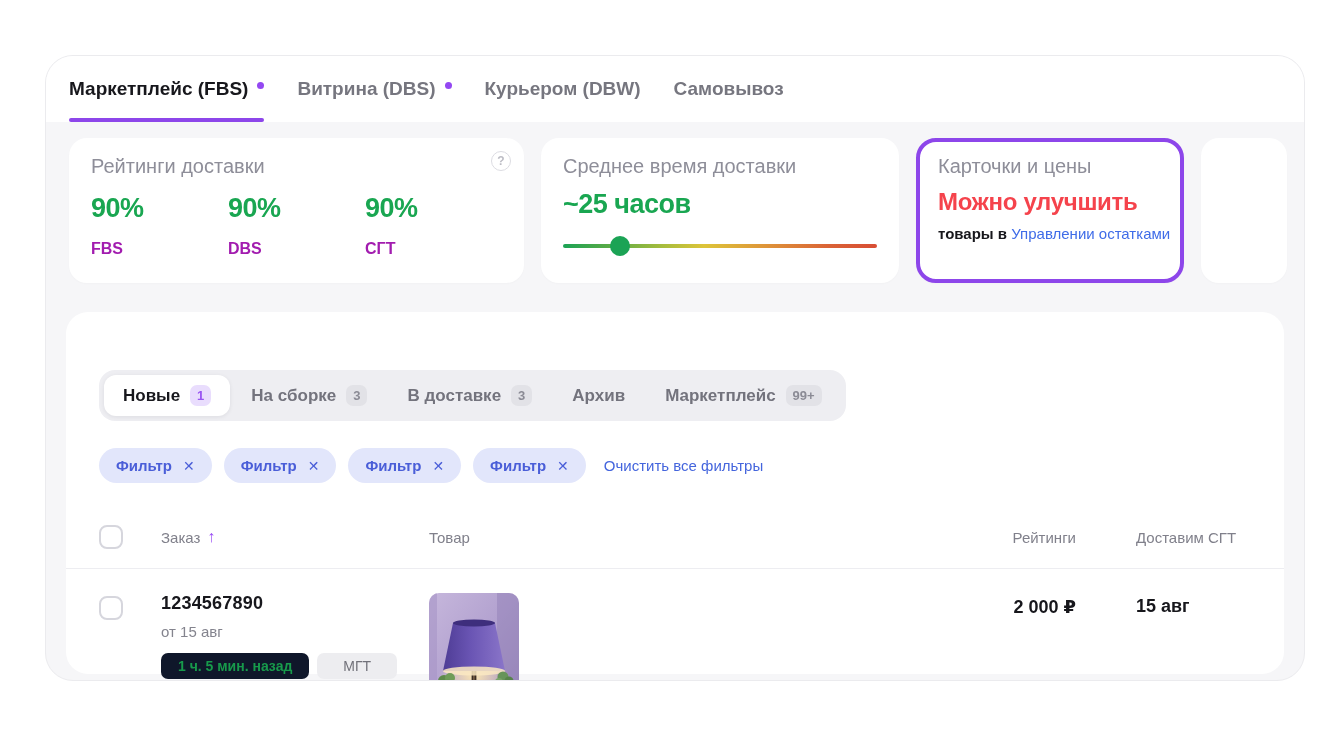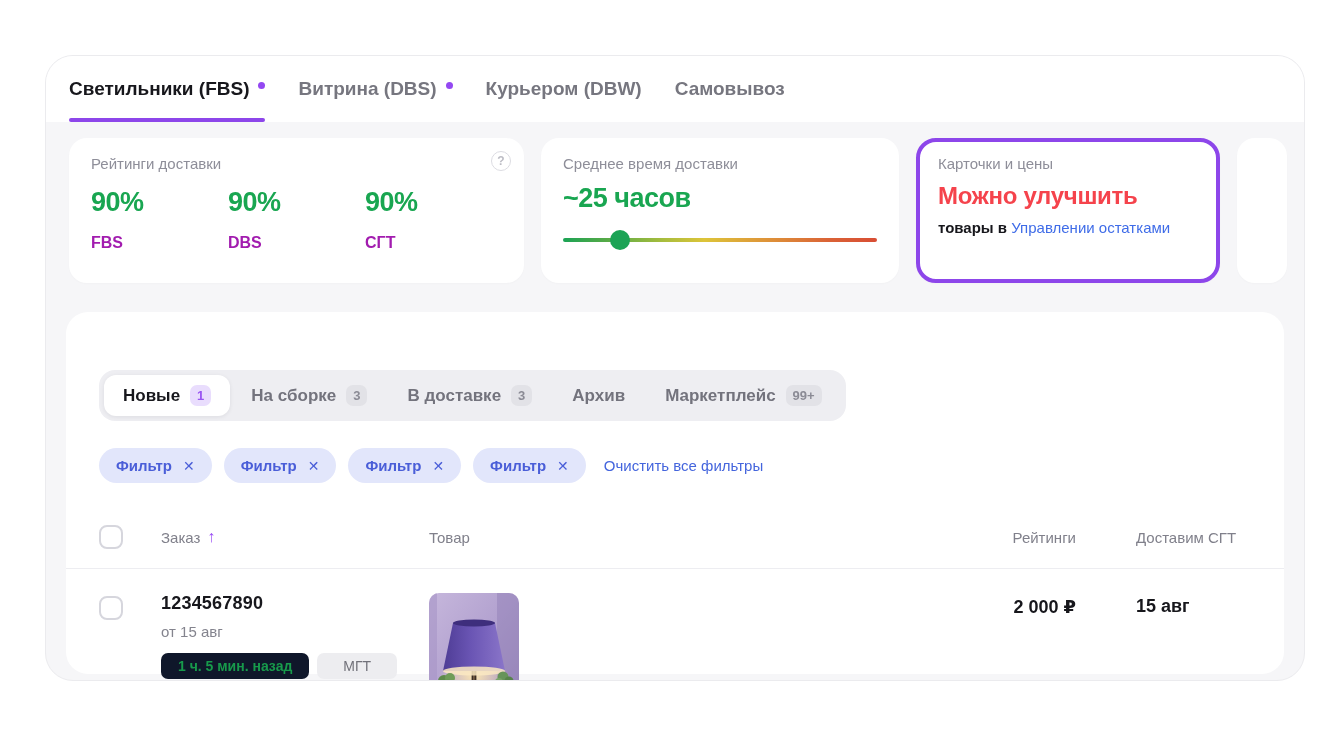--- a/index.html
+++ b/index.html
@@ -14,40 +14,40 @@
   .nav-tab { position:relative; height:100%; display:flex; align-items:center;
              font-size:19px; font-weight:600; color:#76767f; cursor:pointer; }
   .nav-tab.active { color:#17171c; font-weight:700; }
   .nav-dot { width:7px; height:7px; border-radius:50%; background:#9448f2; margin-left:9px; transform:translateY(-4px); }
   .nav-underline { position:absolute; left:0; right:0; bottom:0; height:4px; border-radius:3px; background:#8d46ea; }
 
   
   .cards-row { display:flex; gap:17px; margin:16px 17px 0 23px; height:145px; }
   .card { background:#fff; border-radius:18px; position:relative; padding:17px 22px;
           box-shadow:0 1px 2px rgba(20,20,40,.02); }
-  .card-title { font-size:15px; color:#8e8e99; font-weight:500; }
+  .card-title { font-size:20px; color:#8e8e99; font-weight:500; }
 
   .card.ratings { width:455px; }
   .ratings-values { display:flex; margin-top:15px; }
   .rating-item { width:148px; }
   .rating-value { font-size:27px; font-weight:700; color:#19a651; letter-spacing:-.5px; }
   .rating-label { font-size:16px; font-weight:600; color:#a21caf; margin-top:16px; }
   .help { position:absolute; top:13px; right:13px; width:20px; height:20px; border:1.5px solid #dcdce2;
           border-radius:50%; color:#bcbcc4; font-size:12px; font-weight:600;
           display:flex; align-items:center; justify-content:center; cursor:pointer; }
 
   .card.timing { width:358px; }
   .timing-value { font-size:27px; font-weight:700; color:#19a651; margin-top:11px; letter-spacing:-.5px; }
   .slider { position:relative; margin-top:16px; height:20px; }
   .slider-track { position:absolute; top:8px; left:0; right:0; height:4px; border-radius:3px;
                   background:linear-gradient(90deg,#1ba355 0%,#57aa47 14%,#a8bd3d 32%,#ddc439 45%,#de9339 65%,#da6236 85%,#d84d34 100%); }
   .slider-knob { position:absolute; top:0; left:15%; width:20px; height:20px; border-radius:50%;
                  background:#1ba355; cursor:grab; }
 
-  .card.highlight { width:304px; border:4px solid #8d46ea; border-radius:20px; padding:13px 18px; }
+  .card.highlight { width:268px; border:4px solid #8d46ea; border-radius:20px; padding:13px 18px; }
   .status-red { font-size:24px; font-weight:700; color:#f5434c; margin-top:10px; letter-spacing:-.3px; }
   .note { margin-top:9px; font-size:15px; font-weight:700; color:#17171c; white-space:nowrap; }
   .note .link { color:#3f6ce8; font-weight:500; cursor:pointer; }
   .card.stub { flex:1; }
 
   
   .orders { margin:29px 20px 0; background:#fff; border-radius:22px; height:362px; padding-top:30px; }
   .orders .inner { padding:0 33px; }
 
   .segmented { display:inline-flex; align-items:center; background:#eeeef2; border-radius:16px; padding:5px; gap:2px;margin-top:28px; }
@@ -88,21 +88,21 @@
   .product-meta { font-size:15px; color:#84848e; margin-top:9px; }
   .cell-bold { font-size:18px; font-weight:700; padding-top:3px; }
 </style>
 </head>
 <body>
 
 <div class="panel">
 
   <div class="tabbar">
     <div class="nav-tab active">
-      <span>Светильники (FBS)</span>
+      <span>Маркетплейс (FBS)</span>
       <span class="nav-dot"></span>
       <span class="nav-underline"></span>
     </div>
     <div class="nav-tab">
       <span>Витрина (DBS)</span>
       <span class="nav-dot"></span>
     </div>
     <div class="nav-tab">
       <span>Курьером (DBW)</span>
     </div>

